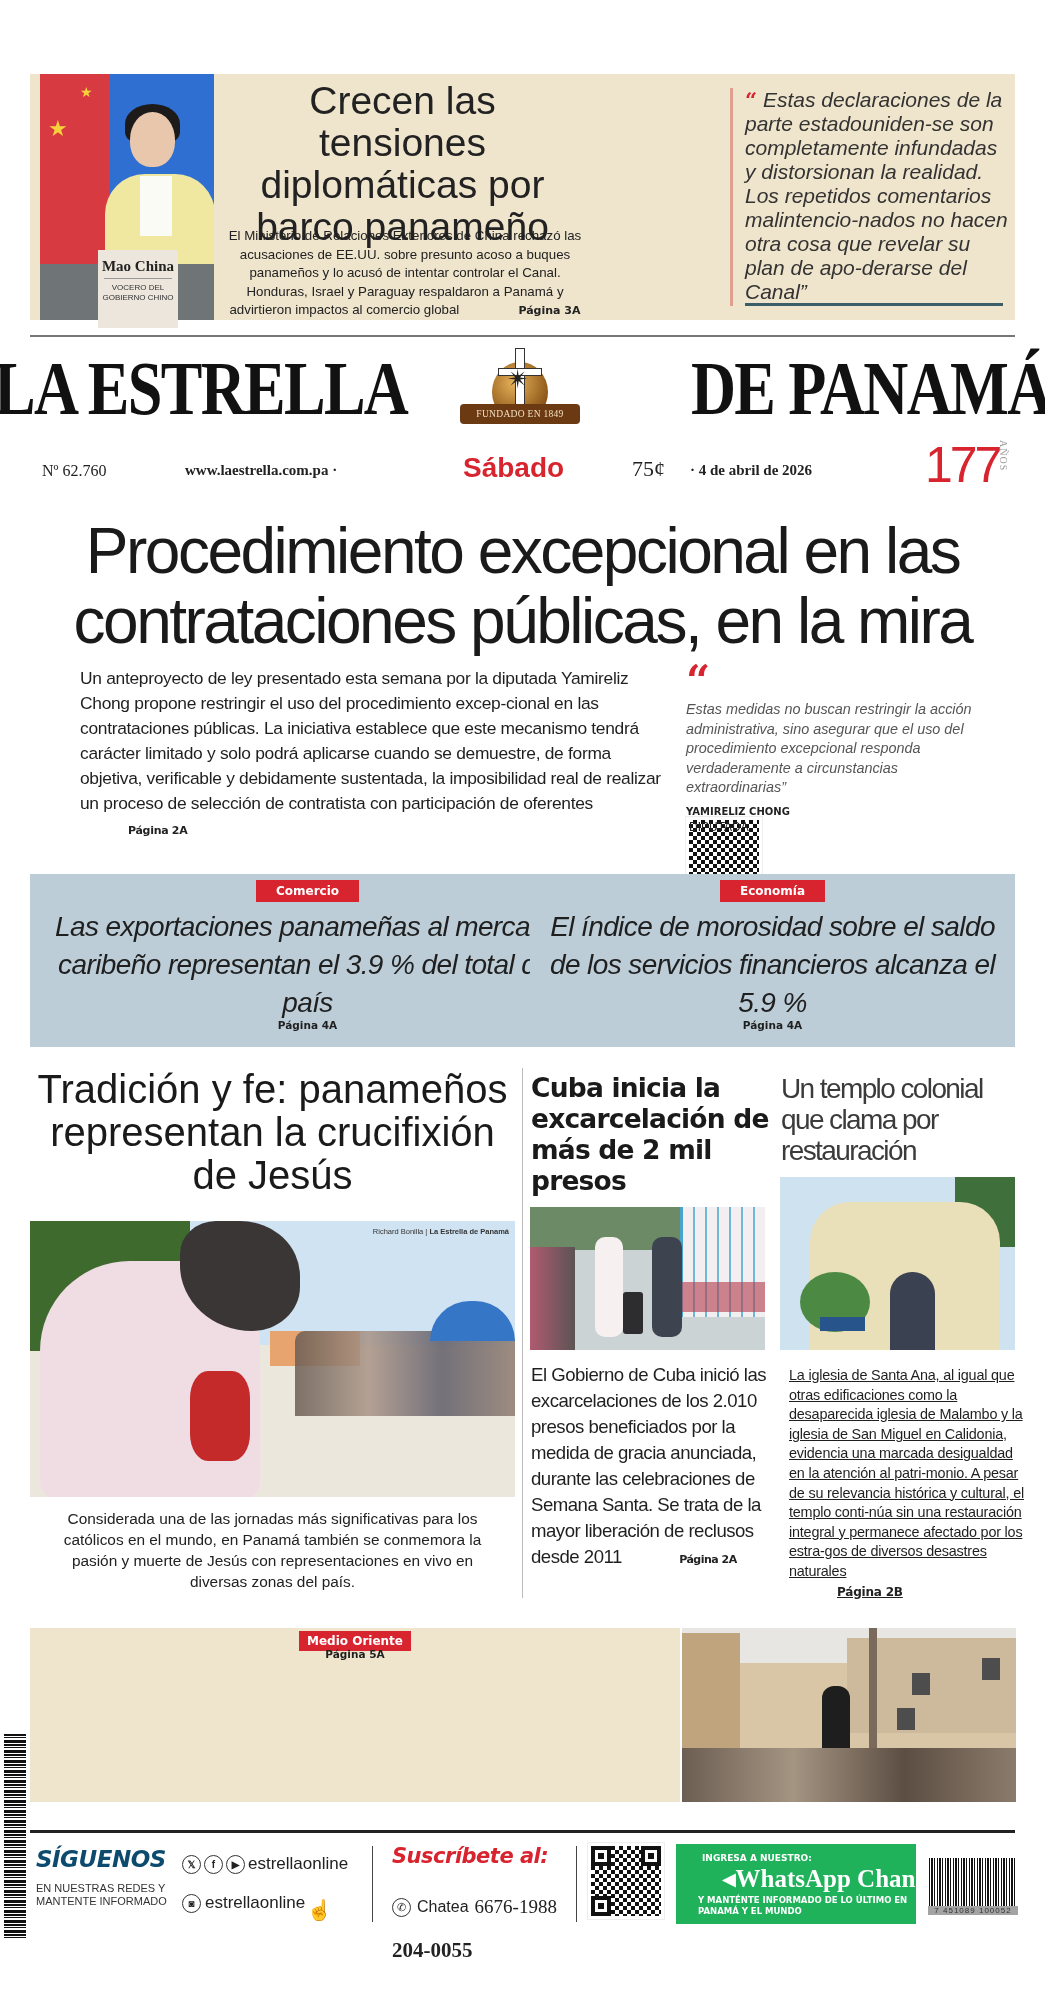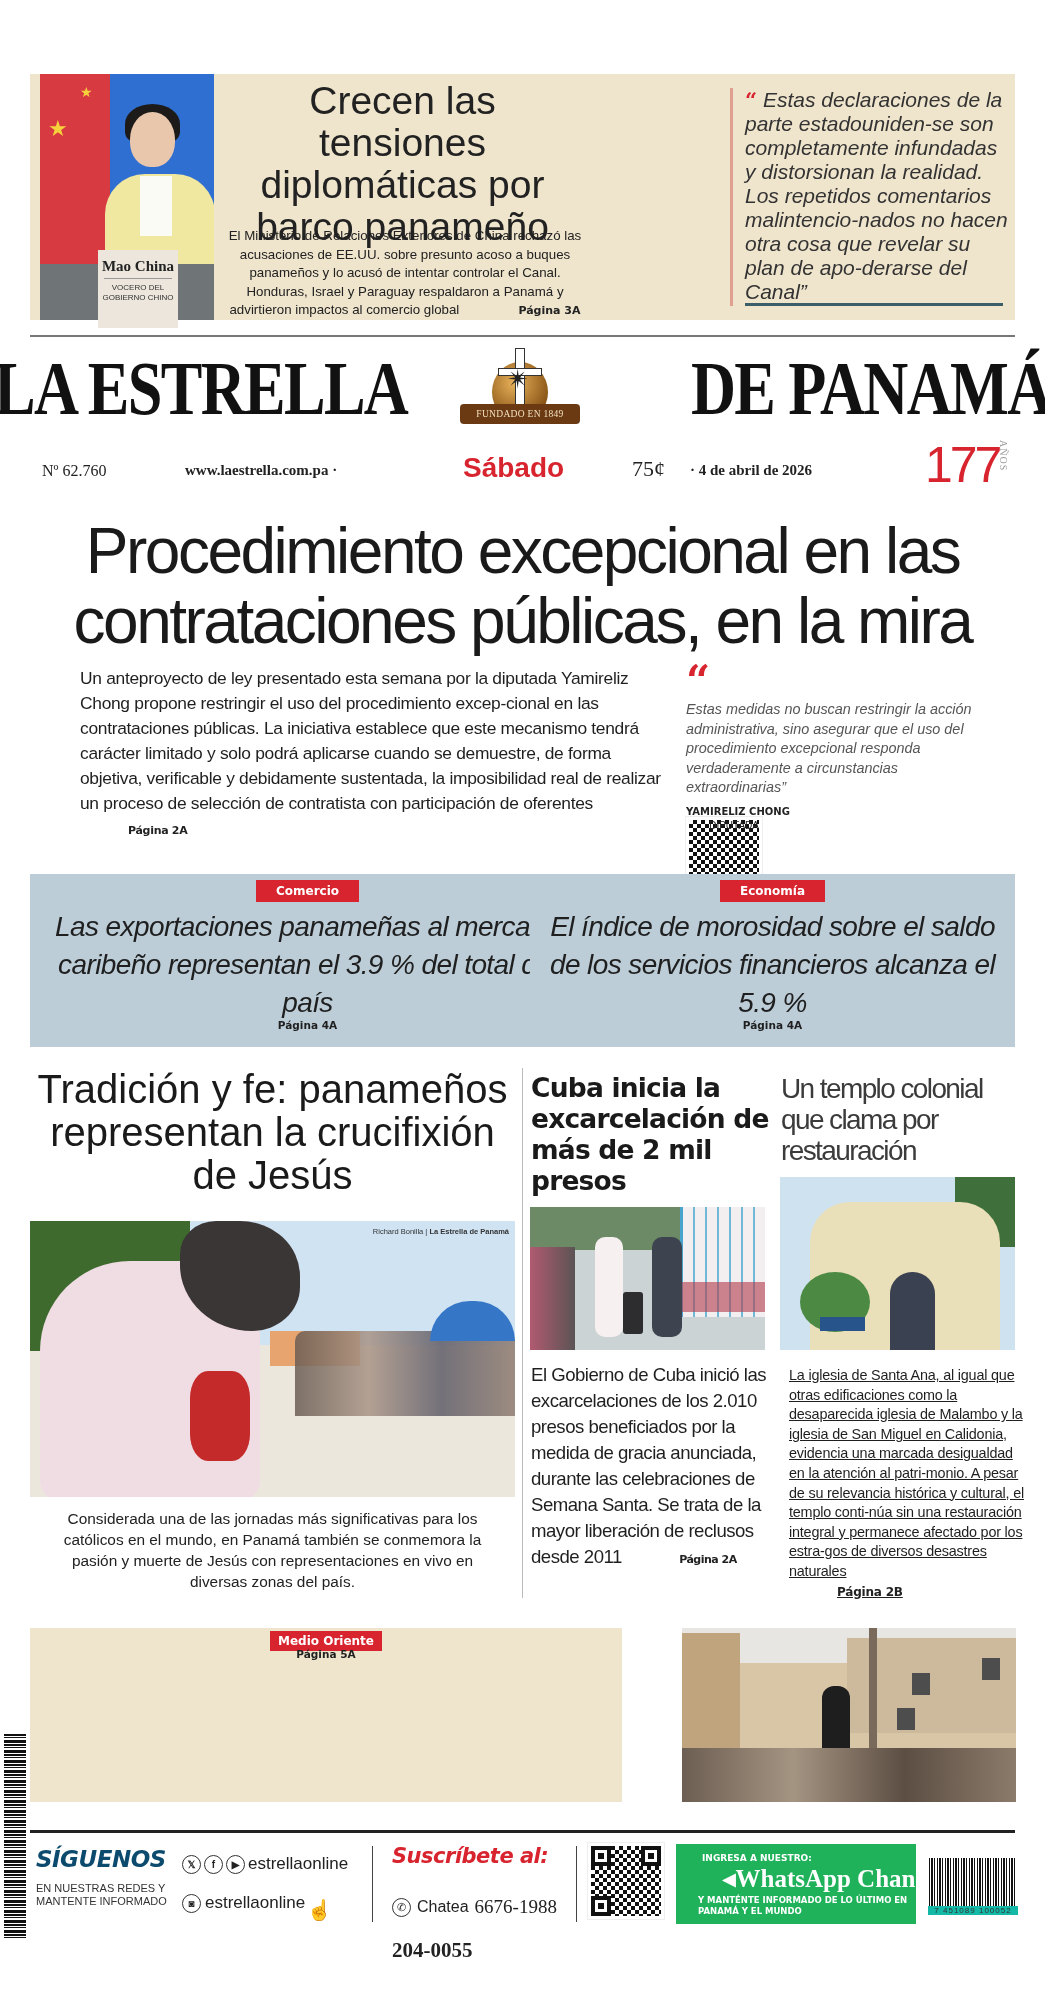--- a/index.html
+++ b/index.html
@@ -54,21 +54,21 @@
   .infobar .years { left: 895px; top: -10px; font-family: "Liberation Sans", sans-serif; font-size: 50px; line-height: 54px; color: #d8242e; letter-spacing: -3px; font-weight: 300; }
   .infobar .anos { left: 968px; top: -8px; font-size: 10px; color: #999; writing-mode: vertical-rl; letter-spacing: 1px; }
 
   
   .main-headline { left: 30px; top: 516px; width: 985px; text-align: center; font-size: 64px; line-height: 70px; color: #1a1a1a; letter-spacing: -2.5px; }
   .main-body { left: 80px; top: 666px; width: 585px; font-size: 17.4px; line-height: 25px; color: #1f1f1f; letter-spacing: -0.3px; }
   .main-quote { left: 686px; top: 668px; width: 300px; }
   .main-quote .qm { font-family: "DejaVu Serif", serif; color: #d8242e; font-size: 42px; line-height: 28px; font-weight: bold; }
   .main-quote .qt { font-style: italic; font-size: 14.4px; line-height: 19.5px; color: #555; font-weight: 300; margin-top: 4px; }
   .main-quote .qa { font-family: "DejaVu Sans", sans-serif; font-weight: bold; font-size: 10px; margin-top: 8px; color: #222; }
-  .main-quote .qr { font-size: 10px; color: #222; text-align: right; }
+  .main-quote .qr { font-size: 12px; color: #222; }
   .main-quote .rule { width: 282px; height: 3px; background: #3b5e69; margin-top: 10px; }
 
   
   .bluebox { top: 874px; height: 173px; background: #bccdd8; text-align: center; }
   .bluebox.a { left: 30px; width: 555px; }
   .bluebox.b { left: 530px; width: 485px; }
   .tag { display: inline-block; background: #d8242e; color: #fff; font-family: "DejaVu Sans", sans-serif; font-weight: bold; font-size: 12px; line-height: 22px; padding: 0 20px; margin-top: 6px; }
   .bluebox .hl { font-style: italic; font-size: 28px; line-height: 38px; color: #1f1f1f; margin-top: 6px; padding: 0 16px; letter-spacing: -0.6px; }
   .bluebox .pg { font-family: "DejaVu Sans", sans-serif; font-weight: bold; font-size: 10.5px; line-height: 12px; margin-top: -3px; }
 
@@ -101,21 +101,21 @@
   .story3-hl { left: 781px; top: 1073px; width: 235px; font-size: 28px; line-height: 31px; color: #3b3b3b; font-weight: 300; letter-spacing: -1.6px; }
   .story3-photo { left: 780px; top: 1177px; width: 235px; height: 173px; overflow: hidden; background: #cfe2f0; }
   .story3-photo .church { position: absolute; left: 30px; top: 25px; width: 190px; height: 150px; background: #e9dfb8; border-radius: 40px 40px 0 0; }
   .story3-photo .door { position: absolute; left: 110px; top: 95px; width: 45px; height: 78px; background: #3a4150; border-radius: 22px 22px 0 0; }
   .story3-photo .palm { position: absolute; left: 20px; top: 95px; width: 70px; height: 60px; background: #4c8a44; border-radius: 50%; }
   .story3-photo .trees { position: absolute; left: 175px; top: 0; width: 60px; height: 70px; background: #3f6f3a; border-radius: 0 0 0 40px; }
   .story3-photo .tarp { position: absolute; left: 40px; top: 140px; width: 45px; height: 14px; background: #27558b; }
   .story3-body { left: 789px; top: 1366px; width: 235px; font-size: 14.4px; line-height: 19.6px; color: #1f1f1f; letter-spacing: -0.2px; text-decoration: underline; }
 
   
-  .bottom-box { left: 30px; top: 1628px; width: 592px; height: 174px; background: #efe4cc; text-align: center; }
+  .bottom-box { left: 30px; top: 1628px; width: 650px; height: 174px; background: #efe4cc; text-align: center; }
   .bottom-box .tag { margin-top: 3px; padding: 0 8px; font-size: 12px; line-height: 20px; }
   .bottom-box .hl { font-style: italic; font-size: 28px; line-height: 38px; color: #1f1f1f; margin-top: 6px; letter-spacing: -0.6px; }
   .bottom-box .pg { font-family: "DejaVu Sans", sans-serif; font-weight: bold; font-size: 10.5px; line-height: 12px; margin-top: -3px; }
   .bottom-photo { left: 682px; top: 1628px; width: 334px; height: 174px; overflow: hidden; background: linear-gradient(180deg, #e8e6e2 0 20%, #d9c6a6 20% 100%); }
   .bottom-photo .bld { position: absolute; left: 165px; top: 10px; width: 169px; height: 95px; background: #cdb99c; }
   .bottom-photo .win { position: absolute; width: 18px; height: 22px; background: #4d4d4d; }
   .bottom-photo .rubble { position: absolute; left: 0; top: 120px; width: 334px; height: 54px; background: linear-gradient(90deg, #6c5e52, #a49482, #5c4e43, #8b7b6b); }
   .bottom-photo .wom { position: absolute; left: 140px; top: 58px; width: 28px; height: 80px; background: #1e1e1e; border-radius: 12px 12px 4px 4px; }
   .bottom-photo .pole { position: absolute; left: 187px; top: 0; width: 8px; height: 140px; background: #7a6a5c; }
   .bottom-photo .wall { position: absolute; left: 0; top: 5px; width: 58px; height: 120px; background: #bfa47e; }
@@ -139,21 +139,21 @@
   .qr { left: 588px; top: 1843px; width: 76px; height: 76px; background:
      conic-gradient(from 0deg, #111 25%, #fff 0 50%, #111 0 75%, #fff 0) 0 0 / 8px 8px; border: 3px solid #fff; outline: 1px solid #eee; }
   .qr .f { position: absolute; width: 20px; height: 20px; border: 4px solid #111; background: #fff; }
   .qr .f::after { content: ""; position: absolute; left: 3px; top: 3px; width: 6px; height: 6px; background: #111; }
   .wa-box { left: 676px; top: 1844px; width: 240px; height: 80px; background: #1fb25a; color: #fff; }
   .wa-box .l1 { position: absolute; left: 26px; top: 9px; font-family: "DejaVu Sans", sans-serif; font-weight: bold; font-size: 9px; }
   .wa-box .l2 { position: absolute; left: 4px; top: 20px; font-family: "Liberation Serif", serif; font-weight: bold; font-size: 25px; white-space: nowrap; margin-left: 43px; }
   .wa-box .l3 { position: absolute; left: 22px; top: 51px; font-family: "DejaVu Sans", sans-serif; font-weight: bold; font-size: 8.5px; line-height: 11px; }
   .barcode-right { left: 929px; top: 1858px; width: 86px; height: 50px;
     background: repeating-linear-gradient(90deg, #111 0 1px, #fff 1px 2px, #111 2px 4px, #fff 4px 5px, #111 5px 6px, #fff 6px 8px); }
-  .barcode-num { left: 928px; top: 1906px; width: 90px; background: #14b8a6; font-size: 8px; letter-spacing: 1px; color: #333; text-align: center; }
+  .barcode-num { left: 928px; top: 1906px; width: 90px; background: #a3a3a3; font-size: 8px; letter-spacing: 1px; color: #333; text-align: center; }
 </style>
 </head>
 <body>
 
 <div class="abs teaser">
   <div class="abs teaser-photo">
     <span class="star" style="left:8px;top:42px;">★</span>
     <span class="star" style="left:40px;top:10px;font-size:14px;">★</span>
     <div class="person">
       <div class="jacket"></div>

